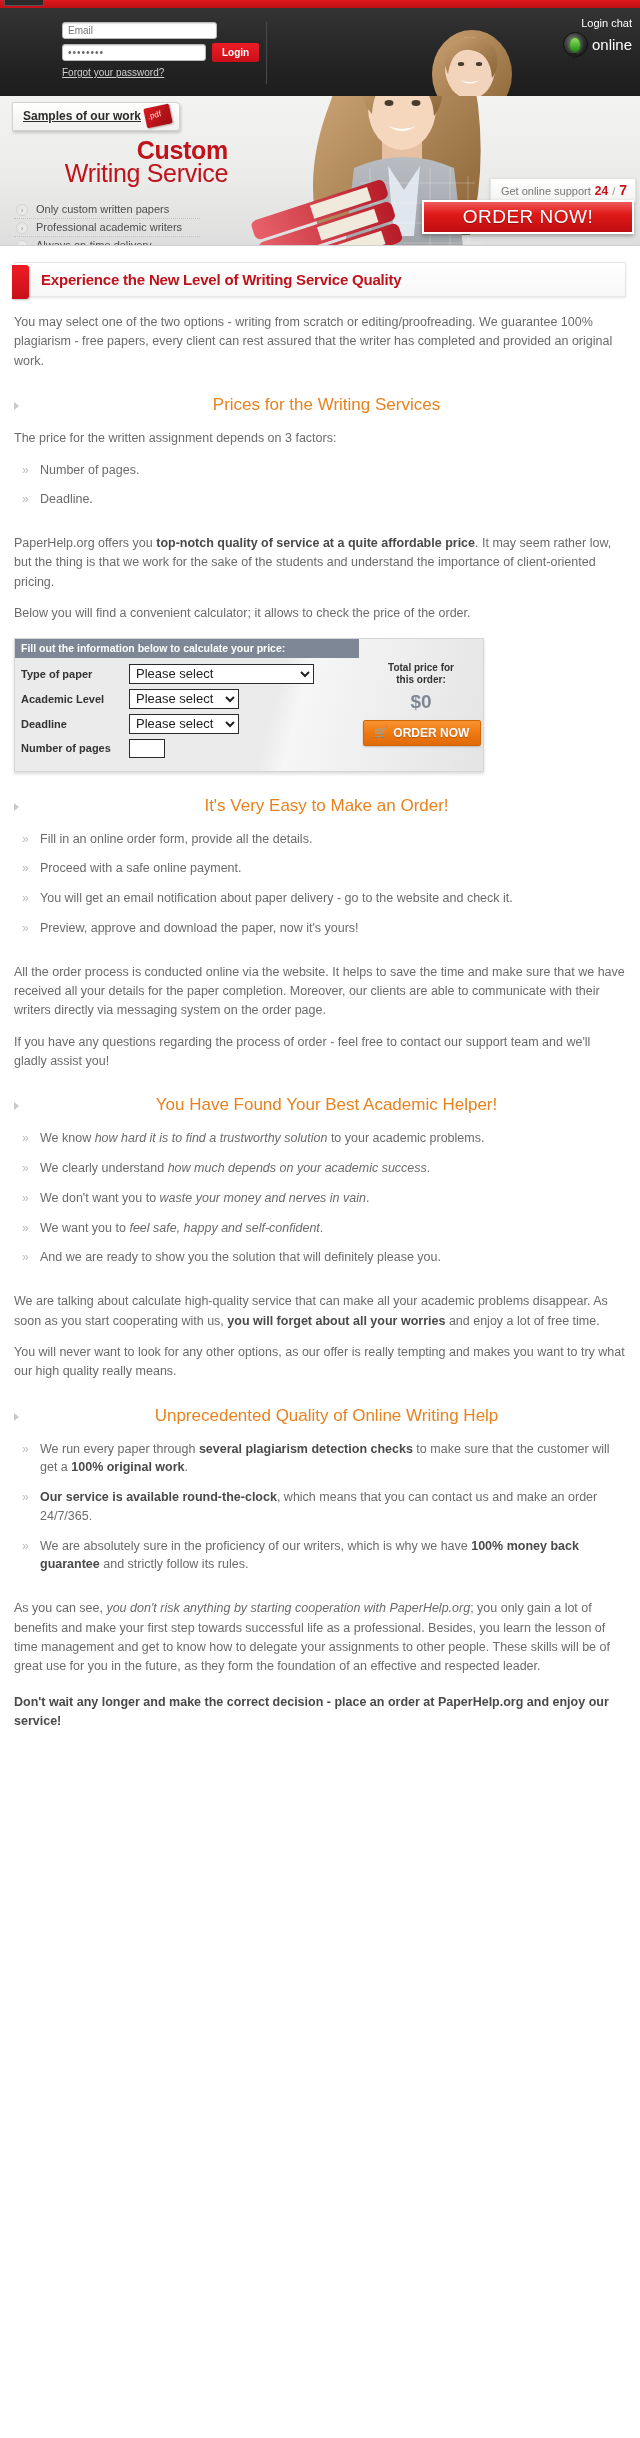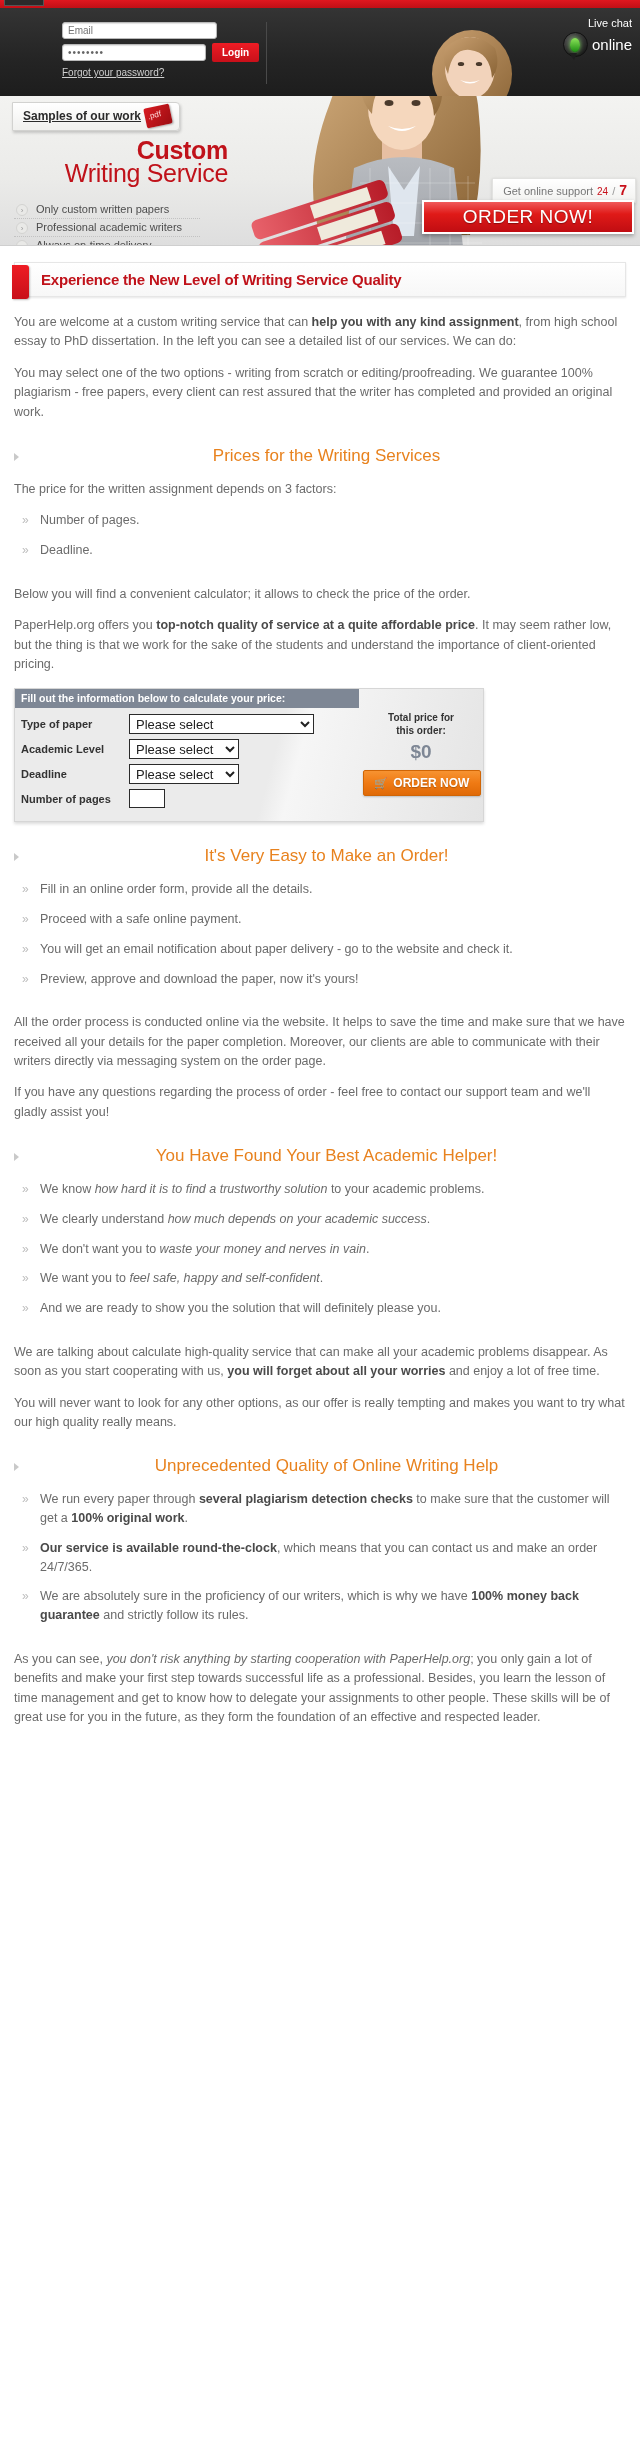--- a/index.html
+++ b/index.html
@@ -180,21 +180,21 @@
   }
   .support247 {
     position: absolute; right: 4px; top: 82px;
     background: linear-gradient(to bottom,#ffffff 0%,#f2f2f0 100%);
     border: 1px solid #e2e2e0;
     box-shadow: 0 1px 3px rgba(0,0,0,.15);
     padding: 3px 8px 4px 10px;
     display: flex; align-items: baseline; gap: 4px;
   }
   .support247 .s-label { font-size: 11px; color: #777; }
-  .support247 .s-24 { font-size: 10px; font-weight: normal; color: #c8101a; }
+  .support247 .s-24 { font-size: 12px; font-weight: bold; color: #c8101a; }
   .support247 .s-sl { font-size: 11px; color: #999; }
   .support247 .s-7 { font-size: 14px; font-weight: bold; color: #c8101a; }
   .order-now-hero {
     position: absolute; right: 6px; top: 104px;
     width: 212px; height: 34px;
     background: linear-gradient(to bottom,#f05a5a 0%,#e01a18 40%,#c00d12 100%);
     border: 2px solid #ffffff;
     box-shadow: 0 2px 4px rgba(0,0,0,.3);
     display: flex; align-items: center; justify-content: center;
     cursor: pointer;
@@ -383,21 +383,21 @@
     <div class="login-row mt4">
       <input class="txtinput pw" type="text" value="••••••••" style="">
       <button class="login-btn">Login</button>
     </div>
     <a class="forgot">Forgot your password?</a>
   </div>
 
   <div class="hdr-divider"></div>
 
   <div class="livechat">
-    <span class="lc-label">Live chat</span>
+    <span class="lc-label">Login chat</span>
     <div class="lc-row">
       <div class="lc-bubble">
         <div class="lc-dot"></div>
       </div>
       <span class="lc-online">online</span>
     </div>
   </div>
 </div>
 
 <div class="hero">
@@ -492,41 +492,38 @@
   </div>
 </div>
 
 <div class="content">
 
   <div class="main-heading">
     <div class="redtab"></div>
     <h1>Experience the New Level of Writing Service Quality</h1>
   </div>
 
-  <p class="body">
-    <span>You are welcome at a custom writing service that can </span><b>help you with any kind assignment</b><span>, from high school essay to PhD dissertation. In the left you can see a detailed list of our services. We can do:</span>
-  </p>
 
 
   <p class="body">You may select one of the two options - writing from scratch or editing/proofreading. We guarantee 100% plagiarism - free papers, every client can rest assured that the writer has completed and provided an original work.</p>
 
   <h2 class="sec">Prices for the Writing Services</h2>
 
   <p class="body">The price for the written assignment depends on 3 factors:</p>
 
   <ul class="arrows">
     <li>Number of pages.</li>
     <li>Deadline.</li>
   </ul>
 
-  <p class="body">Below you will find a convenient calculator; it allows to check the price of the order.</p>
-
   <p class="body">
     <span>PaperHelp.org offers you </span><b>top-notch quality of service at a quite affordable price</b><span>. It may seem rather low, but the thing is that we work for the sake of the students and understand the importance of client-oriented pricing.</span>
   </p>
+
+  <p class="body">Below you will find a convenient calculator; it allows to check the price of the order.</p>
 
   <div class="calc">
     <div class="calc-bar">Fill out the information below to calculate your price:</div>
     <div class="calc-body">
       <div class="calc-left">
 
         <div class="calc-row">
           <label>Type of paper</label>
           <select class="wide">
             <option>Please select</option>
@@ -614,13 +611,14 @@
     </li>
     <li>
       <span>We are absolutely sure in the proficiency of our writers, which is why we have </span><b>100% money back guarantee</b><span> and strictly follow its rules.</span>
     </li>
   </ul>
 
   <p class="body">
     <span>As you can see, </span><i>you don't risk anything by starting cooperation with PaperHelp.org</i><span>; you only gain a lot of benefits and make your first step towards successful life as a professional. Besides, you learn the lesson of time management and get to know how to delegate your assignments to other people. These skills will be of great use for you in the future, as they form the foundation of an effective and respected leader.</span>
   </p>
 
+  <p class="closing">Don't wait any longer and make the correct decision - place an order at PaperHelp.org and enjoy our service!</p>
 </div>
 
 </body></html>

